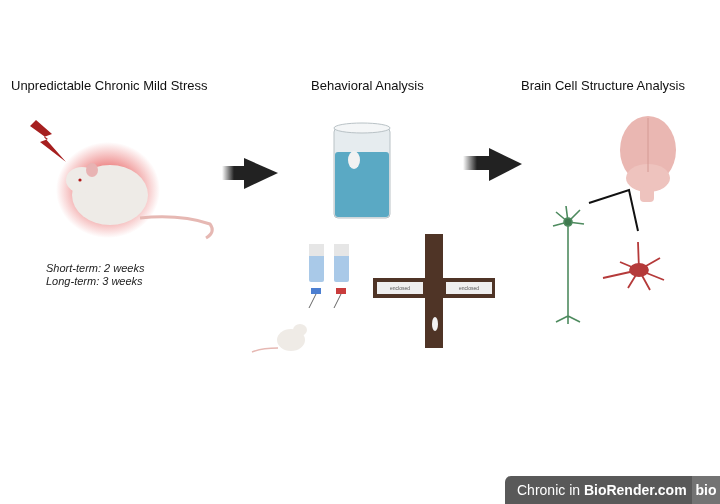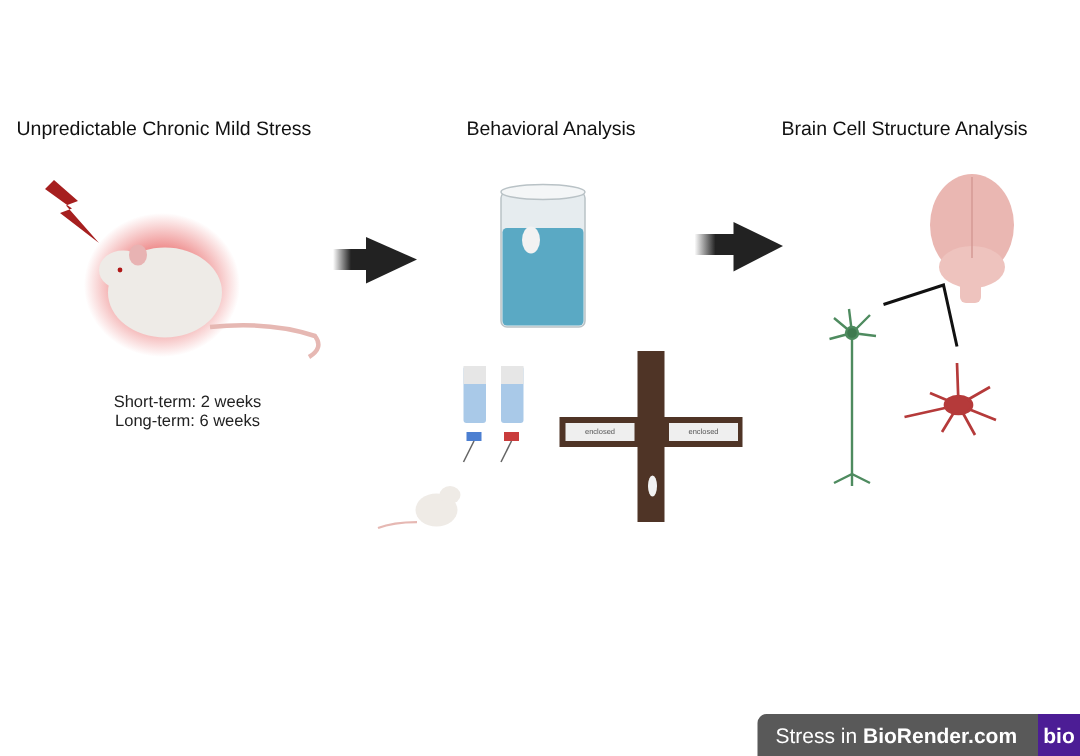--- a/index.html
+++ b/index.html
@@ -1,23 +1,23 @@
 <!DOCTYPE html>
 <html><head>
 <meta charset="utf-8">
 <style>
   html,body{margin:0;padding:0;background:#fff;}
   body{width:720px;height:504px;position:relative;overflow:hidden;font-family:"Liberation Sans",sans-serif;}
   .title{position:absolute;top:78px;font-weight:normal;font-size:13px;color:#111;white-space:nowrap;}
-  .note{position:absolute;left:60px;top:262px;width:130px;text-align:center;font-size:11px;color:#222;line-height:13px;}
+  .note{position:absolute;left:46px;top:262px;width:130px;font-size:11px;color:#222;line-height:13px;font-style:italic;}
   svg{position:absolute;left:0;top:0;}
   .badge{position:absolute;left:505px;top:476px;width:215px;height:28px;background:#595959;border-radius:6px 0 0 0;display:flex;align-items:center;}
   .badge-text{color:#fff;font-size:14px;padding-left:12px;flex:1;white-space:nowrap;}
   .badge-text b{font-weight:bold;}
-  .badge-logo{width:28px;height:28px;background:#4c1d95;color:#fff;font-weight:bold;font-size:14px;display:flex;align-items:center;justify-content:center;}
+  .badge-logo{width:28px;height:28px;background:#737373;color:#fff;font-weight:bold;font-size:14px;display:flex;align-items:center;justify-content:center;}
   .maze-label{position:absolute;font-size:5px;color:#555;text-align:center;}
 </style>
 </head>
 <body>
 
 <div class="title" style="left:11px">Unpredictable Chronic Mild Stress</div>
 <div class="title" style="left:311px">Behavioral Analysis</div>
 <div class="title" style="left:521px">Brain Cell Structure Analysis</div>
 
 <svg width="720" height="504">
@@ -102,19 +102,19 @@
     <path d="M639,270 L620,262 M639,270 L603,278 M639,270 L628,288 M639,270 L650,290 M639,270 L664,280 M639,270 L660,258 M639,270 L638,242"></path>
     <ellipse cx="639" cy="270" rx="9" ry="6" fill="#b53a3a"></ellipse>
   </g>
 </svg>
 
 <div class="maze-label" style="left:377px;top:285px;width:46px">enclosed</div>
 <div class="maze-label" style="left:446px;top:285px;width:46px">enclosed</div>
 
 <div class="note">
   <div>Short-term: 2 weeks</div>
-  <div>Long-term: 6 weeks</div>
+  <div>Long-term: 3 weeks</div>
 </div>
 
 <div class="badge">
-  <div class="badge-text"><span>Stress in </span><b>BioRender.com</b></div>
+  <div class="badge-text"><span>Chronic in </span><b>BioRender.com</b></div>
   <div class="badge-logo">bio</div>
 </div>
 
 </body></html>

